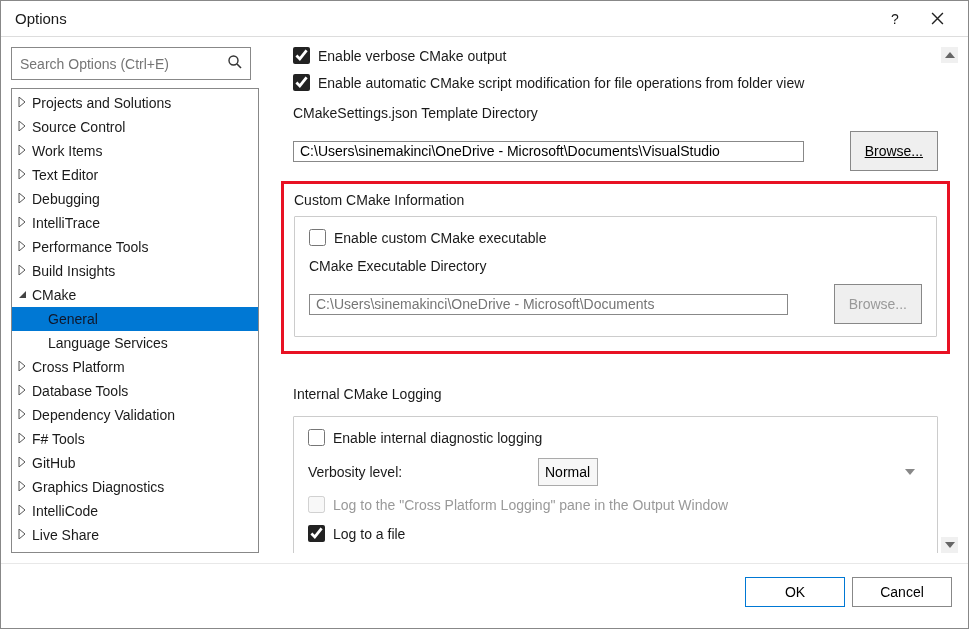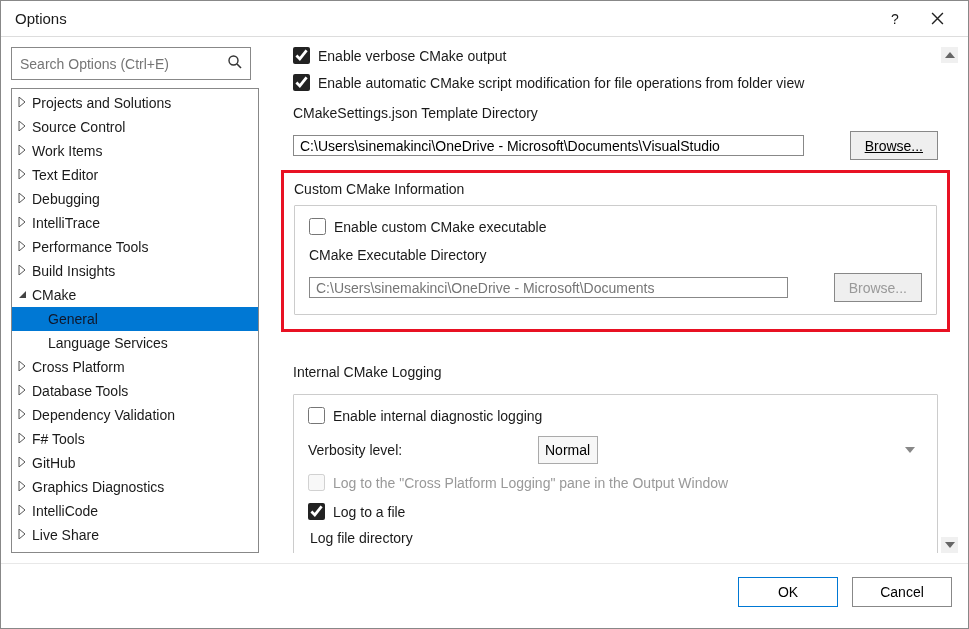--- a/index.html
+++ b/index.html
@@ -32,31 +32,31 @@
 .scroll-chevron.up { top: 0; }
 .scroll-chevron.down { bottom: 0; }
 .check-row { display: flex; align-items: center; gap: 8px; font-size: 14px; margin: 2px 0; }
 .check-row input { width: 17px; height: 17px; accent-color: #222; }
 .check-row.disabled { color: #999; }
 .check-row.in-group { margin-left: 0; }
 .section-label { font-size: 14px; margin: 6px 0 4px 0; }
 .path-row { display: flex; gap: 6px; align-items: center; }
 .path-input { flex: 1; height: 21px; padding: 2px 6px; font-size: 14px; border: 1px solid #888; background: #fff; }
 .path-input.disabled { color: #7f1d1d; background: #fff; }
-.browse-btn { height: 29px; padding: 0 14px; font-size: 14px; border: 1px solid #888; background: #efefef; cursor: pointer; text-decoration: underline; margin-left: 40px; }
+.browse-btn { height: 40px; padding: 0 14px; font-size: 14px; border: 1px solid #888; background: #efefef; cursor: pointer; text-decoration: underline; margin-left: 40px; }
 .browse-btn.disabled { color: #999; text-decoration: none; cursor: default; }
 .highlight-box { border: 3px solid #e81123; padding: 8px 10px 14px 10px; margin: 4px -12px 6px -12px; }
 .group-title { font-size: 14px; margin-bottom: 8px; }
 .inner-group { border: 1px solid #ccc; border-radius: 1px; padding: 10px 14px 12px 14px; display: flex; flex-direction: column; gap: 10px; }
 .verbosity-row { display: flex; align-items: center; gap: 30px; margin-top: 2px; }
 .verbosity-label { width: 200px; font-size: 14px; }
 .verbosity-select { flex: 1; height: 28px; padding: 2px 6px; font-size: 14px; border: 1px solid #aaa; background: #f7f7f7; appearance: none; position: relative; }
 .select-wrap { flex: 1; position: relative; }
 .select-chevron { position: absolute; right: 8px; top: 8px; font-size: 10px; color: #888; pointer-events: none; }
-.footer { height: 56px; display: flex; align-items: center; justify-content: flex-end; gap: 14px; padding: 0 16px; border-top: 1px solid #e8e8e8; margin-top: 10px; }
+.footer { height: 56px; display: flex; align-items: center; justify-content: flex-end; gap: 7px; padding: 0 16px; border-top: 1px solid #e8e8e8; margin-top: 10px; }
 .footer-btn { width: 100px; height: 30px; font-size: 14px; border: 1px solid #888; background: #fff; cursor: pointer; }
 .footer-btn.primary { border: 1.5px solid #0078d4; }
 </style>
 </head>
 <body>
 
 <div class="titlebar">
   <span class="titlebar-title">Options</span>
   <span class="titlebar-spacer"></span>
   <div class="titlebar-btn">?</div>

